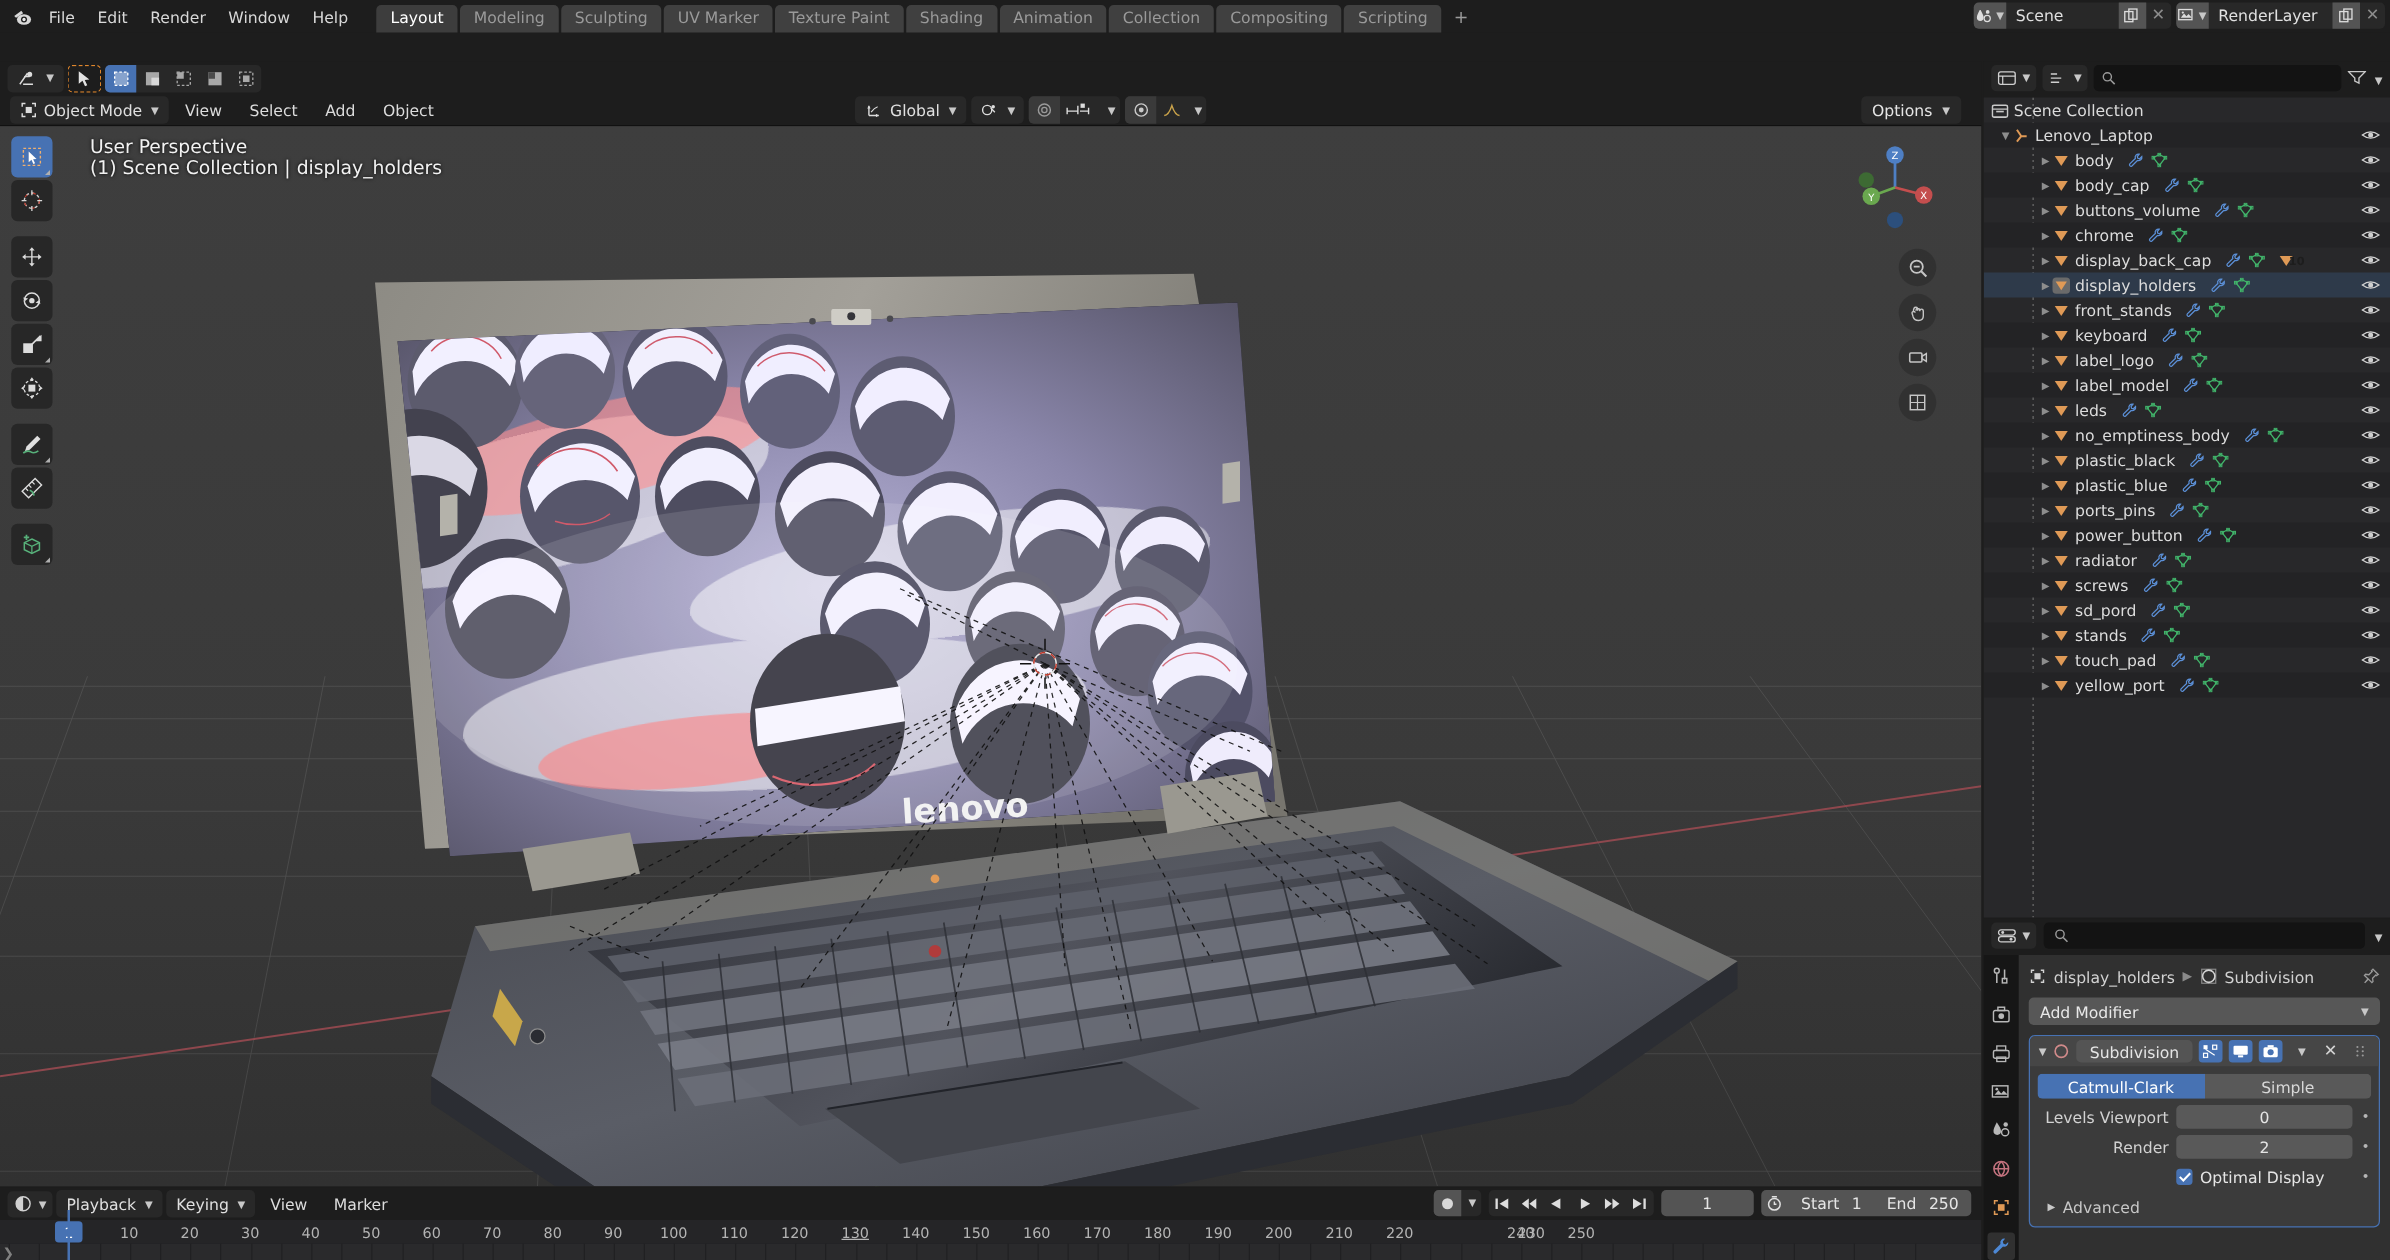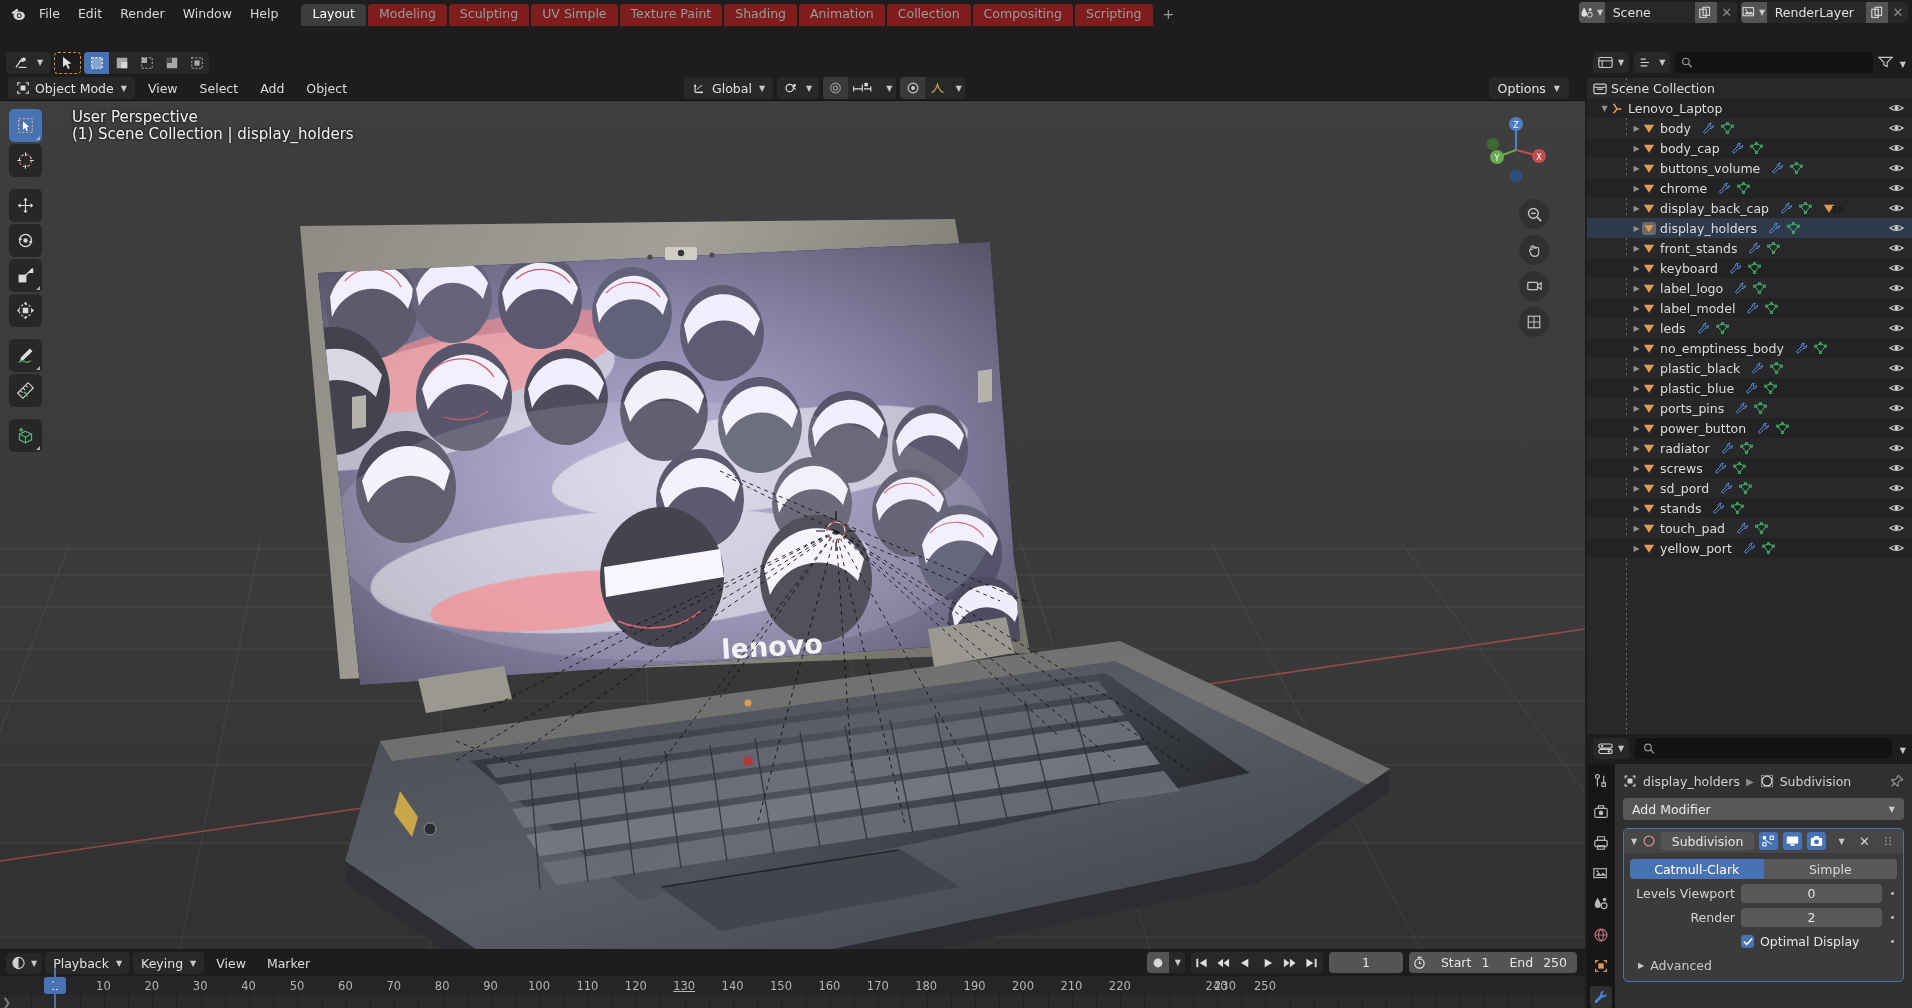--- a/index.html
+++ b/index.html
@@ -26,21 +26,21 @@
     height: 26px; background: #1d1d1d; display: flex; align-items: center;
     padding-left: 6px; gap: 0px; position: relative;
   }
   .blender-menu-icon { width: 24px; height: 22px; display:flex; align-items:center; justify-content:center; }
   .menu-item {
     padding: 3px 9px; font-size: 12.5px; color: #d9d9d9; border-radius: 3px; cursor: default;
   }
   .ws-tabs { display: flex; align-items: flex-end; height: 26px; margin-left: 14px; gap: 2px; }
   .ws-tab {
     padding: 5px 11px 6px; font-size: 12.5px; color: #9a9a9a;
-    background: #7f1d1d; border-radius: 4px 4px 0 0; line-height: 1;
+    background: #404040; border-radius: 4px 4px 0 0; line-height: 1;
     align-self: flex-end; height: 22px; display:flex; align-items:center;
   }
   .ws-tab.active { background: #3d3d3d; color: #ffffff; }
   .ws-plus { color: #9a9a9a; padding: 4px 8px; font-size: 14px; }
   .topbar-right { position: absolute; right: 4px; top: 2px; display: flex; align-items: center; gap: 4px; }
   .ctl-group { display: flex; align-items: center; background: #282828; border-radius: 4px; height: 21px; }
   .ctl-icon-btn {
     width: 26px; height: 21px; display: flex; align-items: center; justify-content: center;
     background: #545454; border-radius: 4px 0 0 4px;
   }
@@ -206,21 +206,21 @@
     <div class="menu-item">File</div>
     <div class="menu-item">Edit</div>
     <div class="menu-item">Render</div>
     <div class="menu-item">Window</div>
     <div class="menu-item">Help</div>
 
     <div class="ws-tabs">
       <div class="ws-tab active">Layout</div>
       <div class="ws-tab">Modeling</div>
       <div class="ws-tab">Sculpting</div>
-      <div class="ws-tab">UV Simple</div>
+      <div class="ws-tab">UV Marker</div>
       <div class="ws-tab">Texture Paint</div>
       <div class="ws-tab">Shading</div>
       <div class="ws-tab">Animation</div>
       <div class="ws-tab">Collection</div>
       <div class="ws-tab">Compositing</div>
       <div class="ws-tab">Scripting</div>
       <div class="ws-plus">+</div>
     </div>
 
     <div class="topbar-right">

